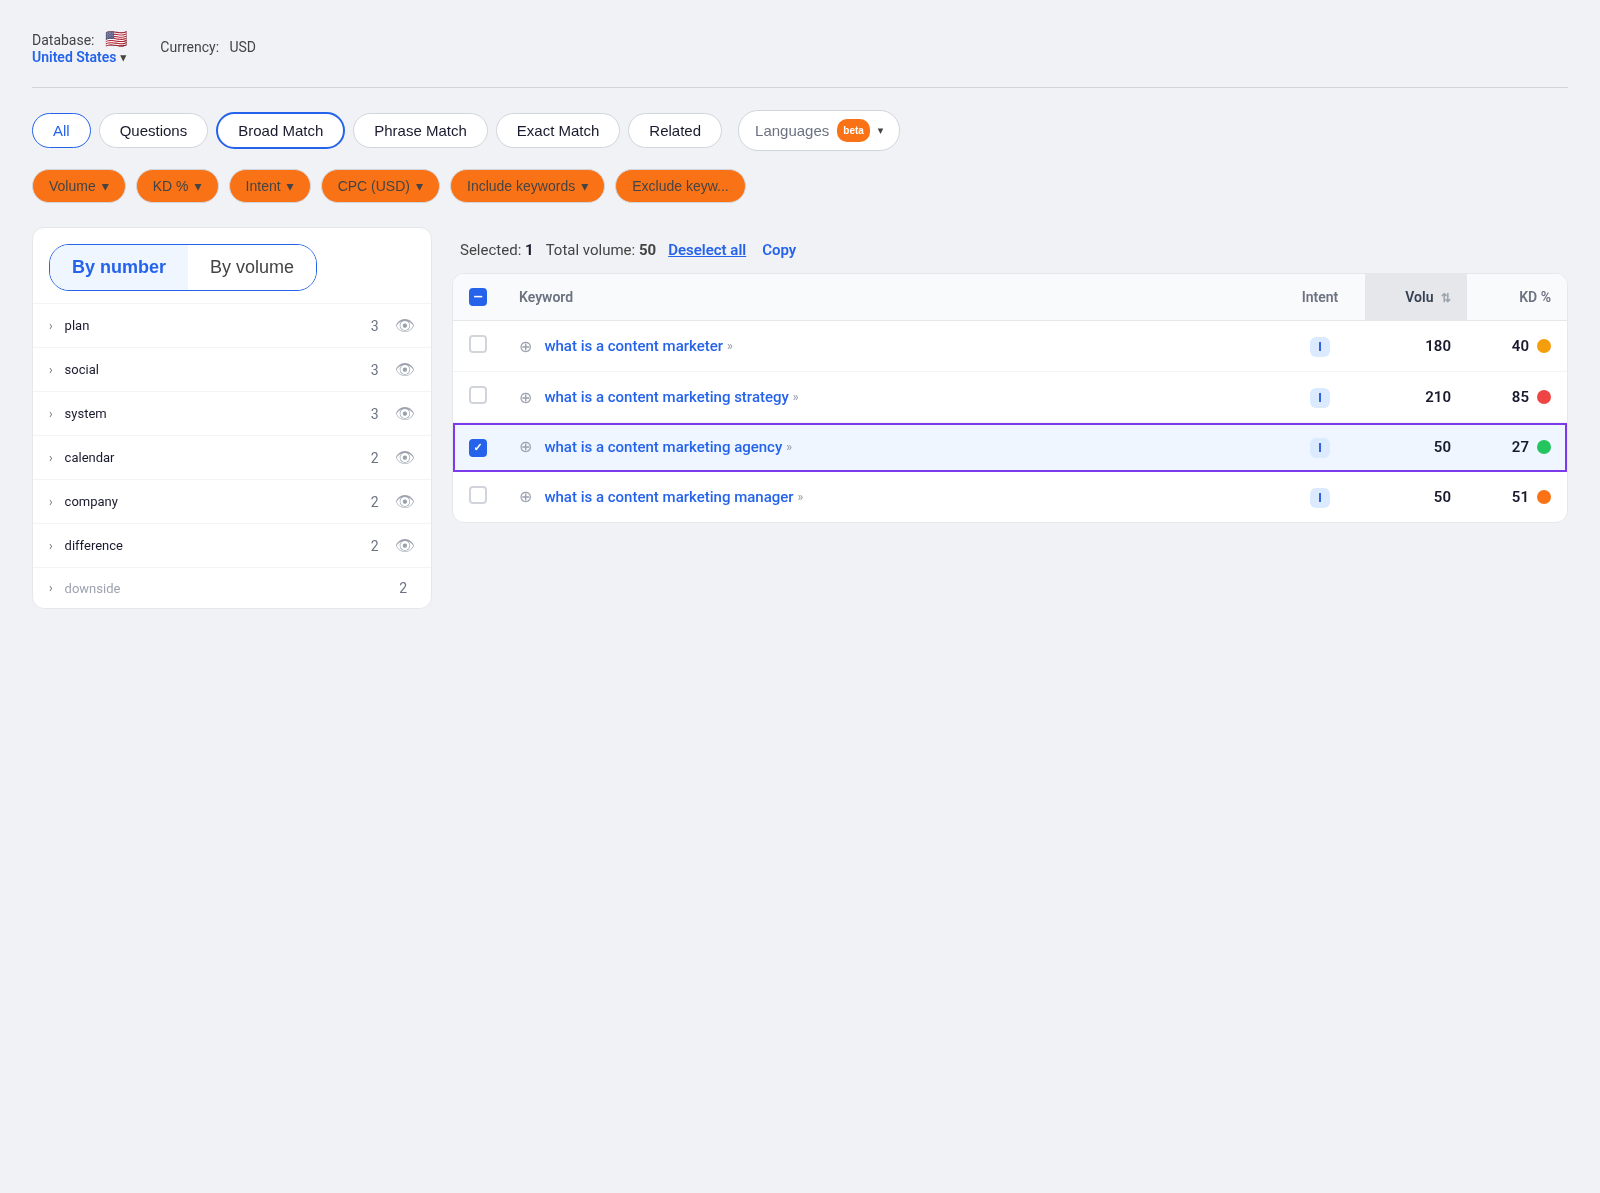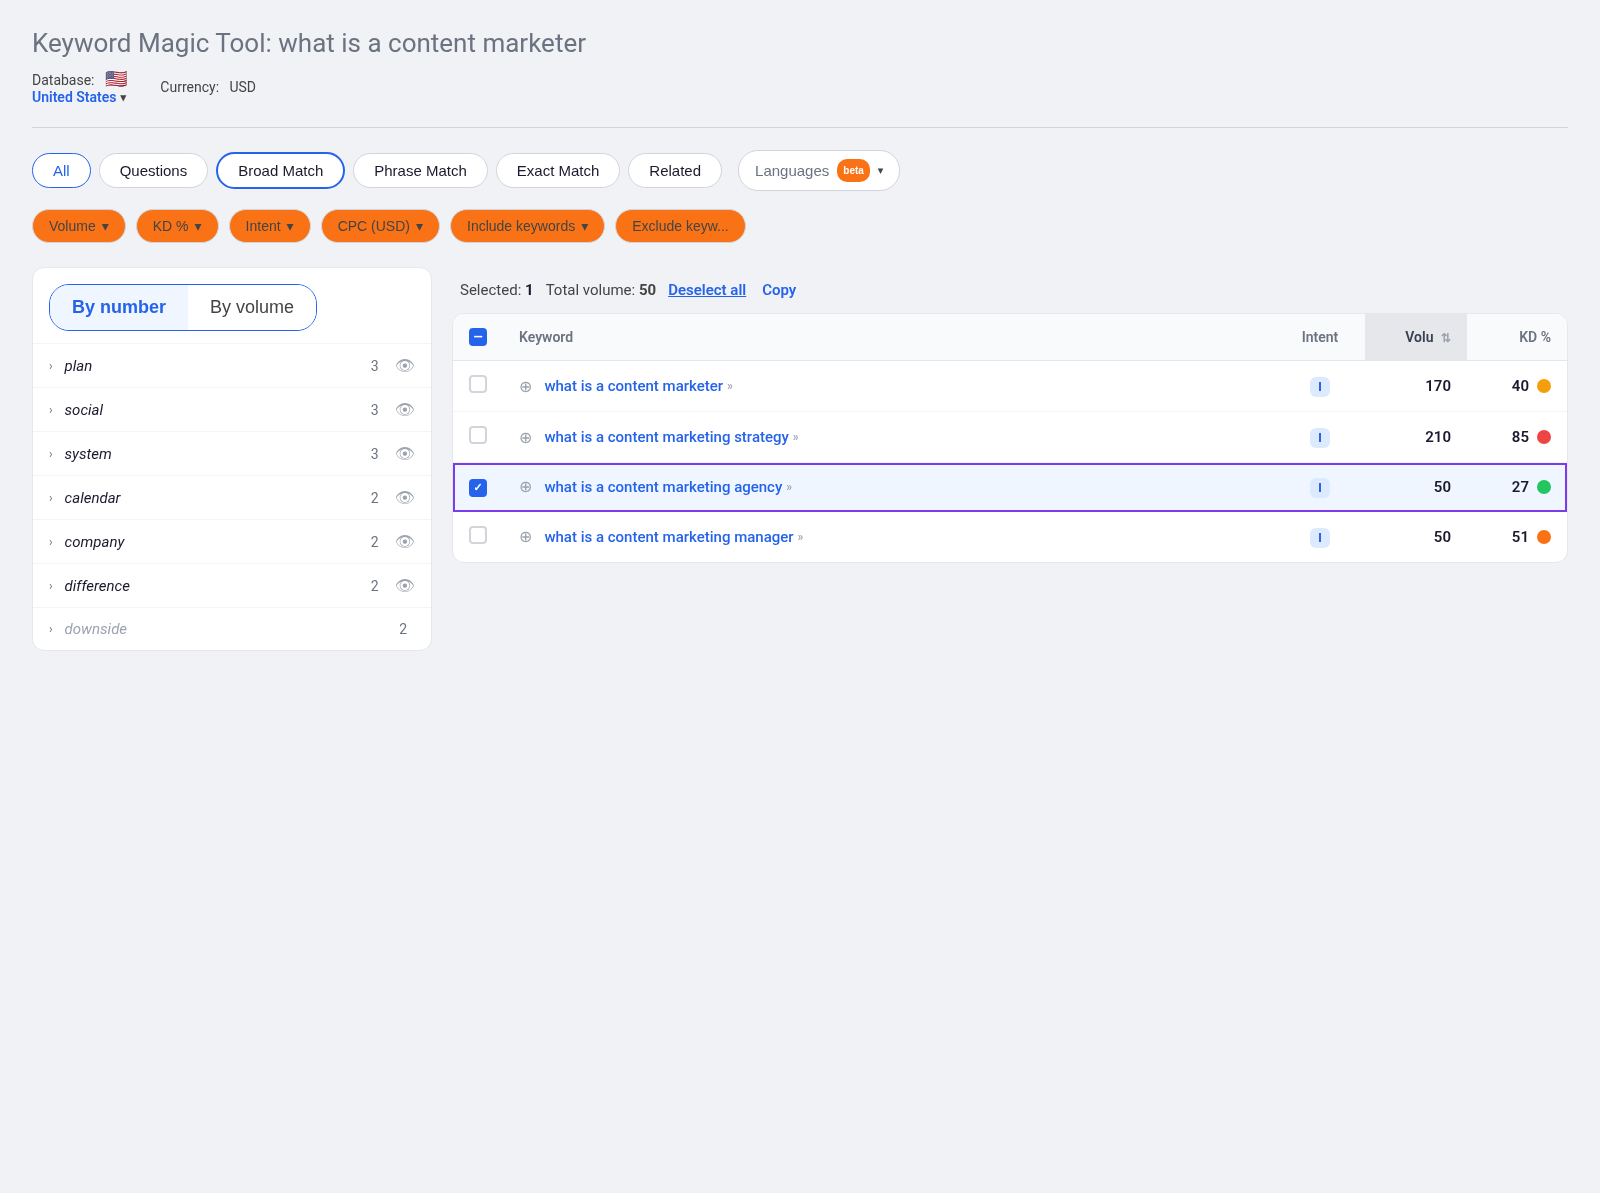--- a/index.html
+++ b/index.html
@@ -166,21 +166,21 @@
     }
     .sidebar-item {
       display: flex;
       align-items: center;
       padding: 12px 16px;
       border-top: 1px solid #f3f4f6;
       cursor: pointer;
       gap: 8px;
     }
     .sidebar-chevron { color: #6b7280; font-size: 12px; margin-right: 4px; }
-    .sidebar-label { flex: 1; font-size: 15px; color: #1a1a2e; font-style: italic; }
+    .sidebar-label { flex: 1; font-size: 13px; color: #1a1a2e; }
     .sidebar-count { font-size: 14px; color: #6b7280; margin-right: 8px; }
     .eye-icon { color: #9ca3af; font-size: 16px; cursor: pointer; }
     .sidebar-item-muted .sidebar-label { color: #9ca3af; }
     
     .right-area {
       flex: 1;
       min-width: 0;
     }
     .table-toolbar {
       display: flex;
@@ -311,24 +311,20 @@
     .dot-red { background: #ef4444; }
     .dot-green { background: #22c55e; }
     .dot-orange { background: #f97316; }
     .sort-icon { color: #9ca3af; font-size: 12px; margin-left: 4px; }
   </style>
 </head>
 <body>
 
 <div class="page-container">
 
-  <div class="page-title">
-    <span>Keyword Magic Tool:</span>
-    <span>what is a content marketer</span>
-  </div>
 
   <div class="database-row">
     <span>
       <span>Database:</span>
       &nbsp;
       <span class="flag">🇺🇸</span>
       <span class="db-link">
         <span>United States</span>
         <span class="chevron">▾</span>
       </span>
@@ -474,21 +470,21 @@
                 <span class="kw-add-icon">⊕</span>
                 <span class="kw-link">
                   <span>what is a content marketer</span>
                   <span class="kw-arrows">»</span>
                 </span>
               </div>
             </td>
             <td style="text-align:center">
               <span class="intent-badge intent-badge-i">I</span>
             </td>
-            <td class="vol-cell">170</td>
+            <td class="vol-cell">180</td>
             <td>
               <div class="kd-cell" style="justify-content:flex-end">
                 <span>40</span>
                 <span class="dot dot-yellow"></span>
               </div>
             </td>
           </tr>
 
           <tr>
             <td>

